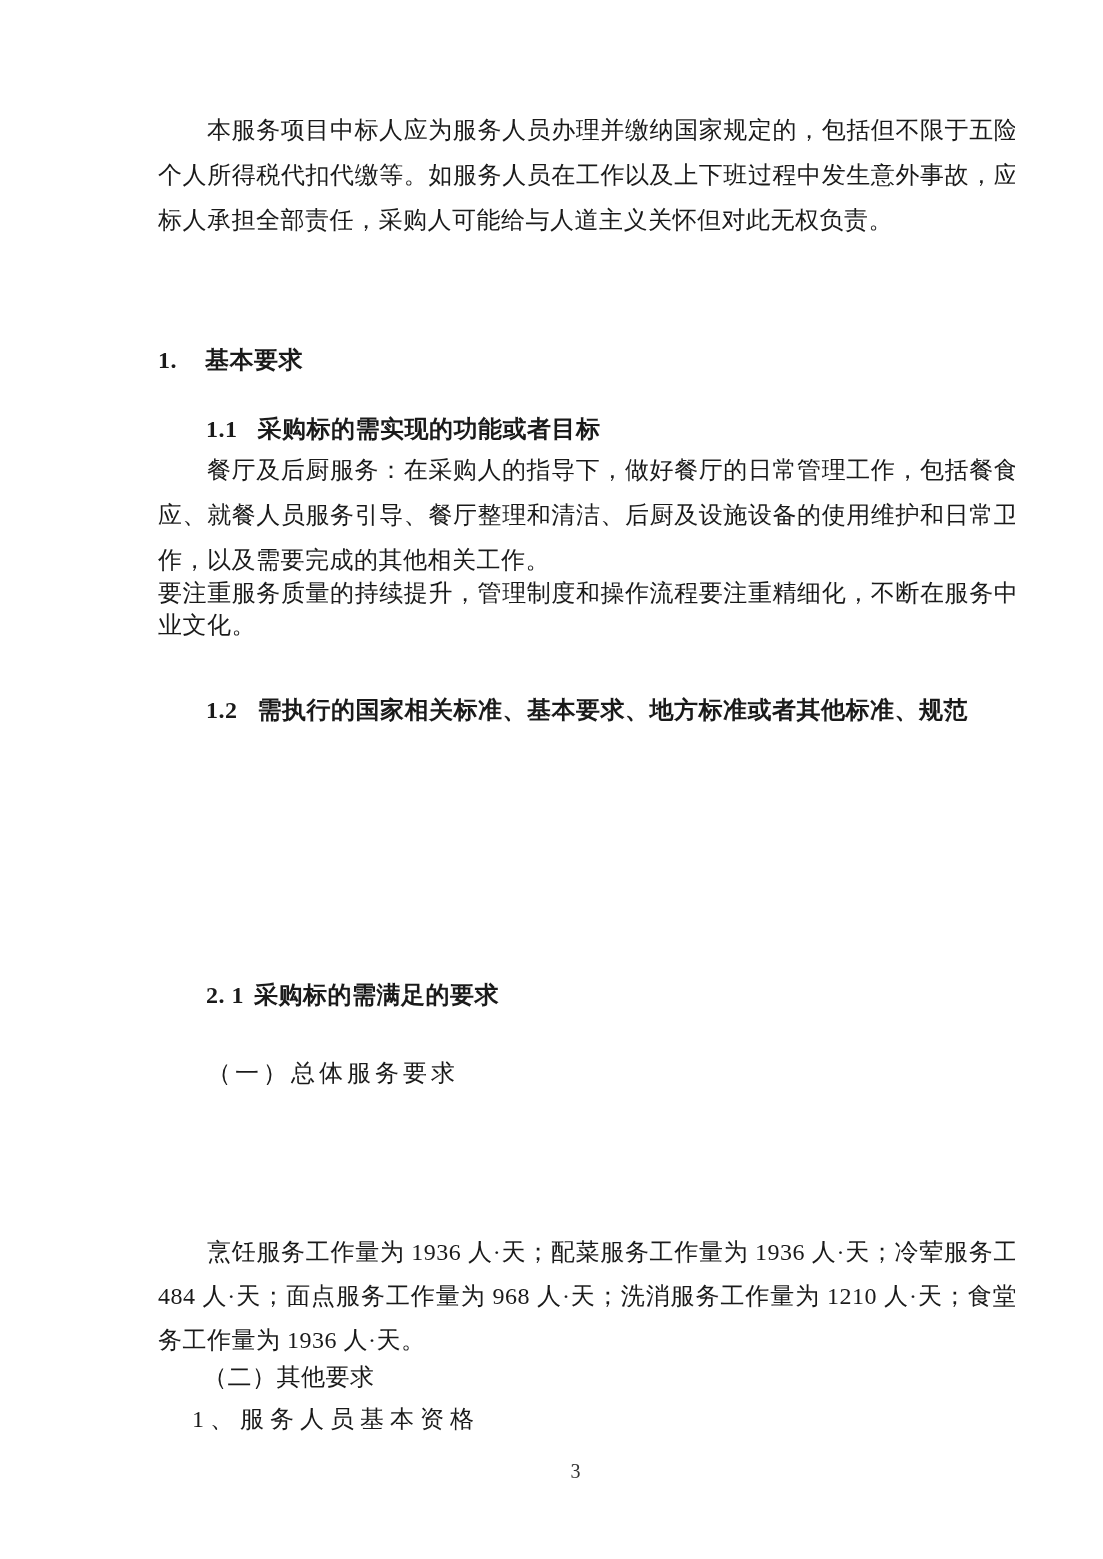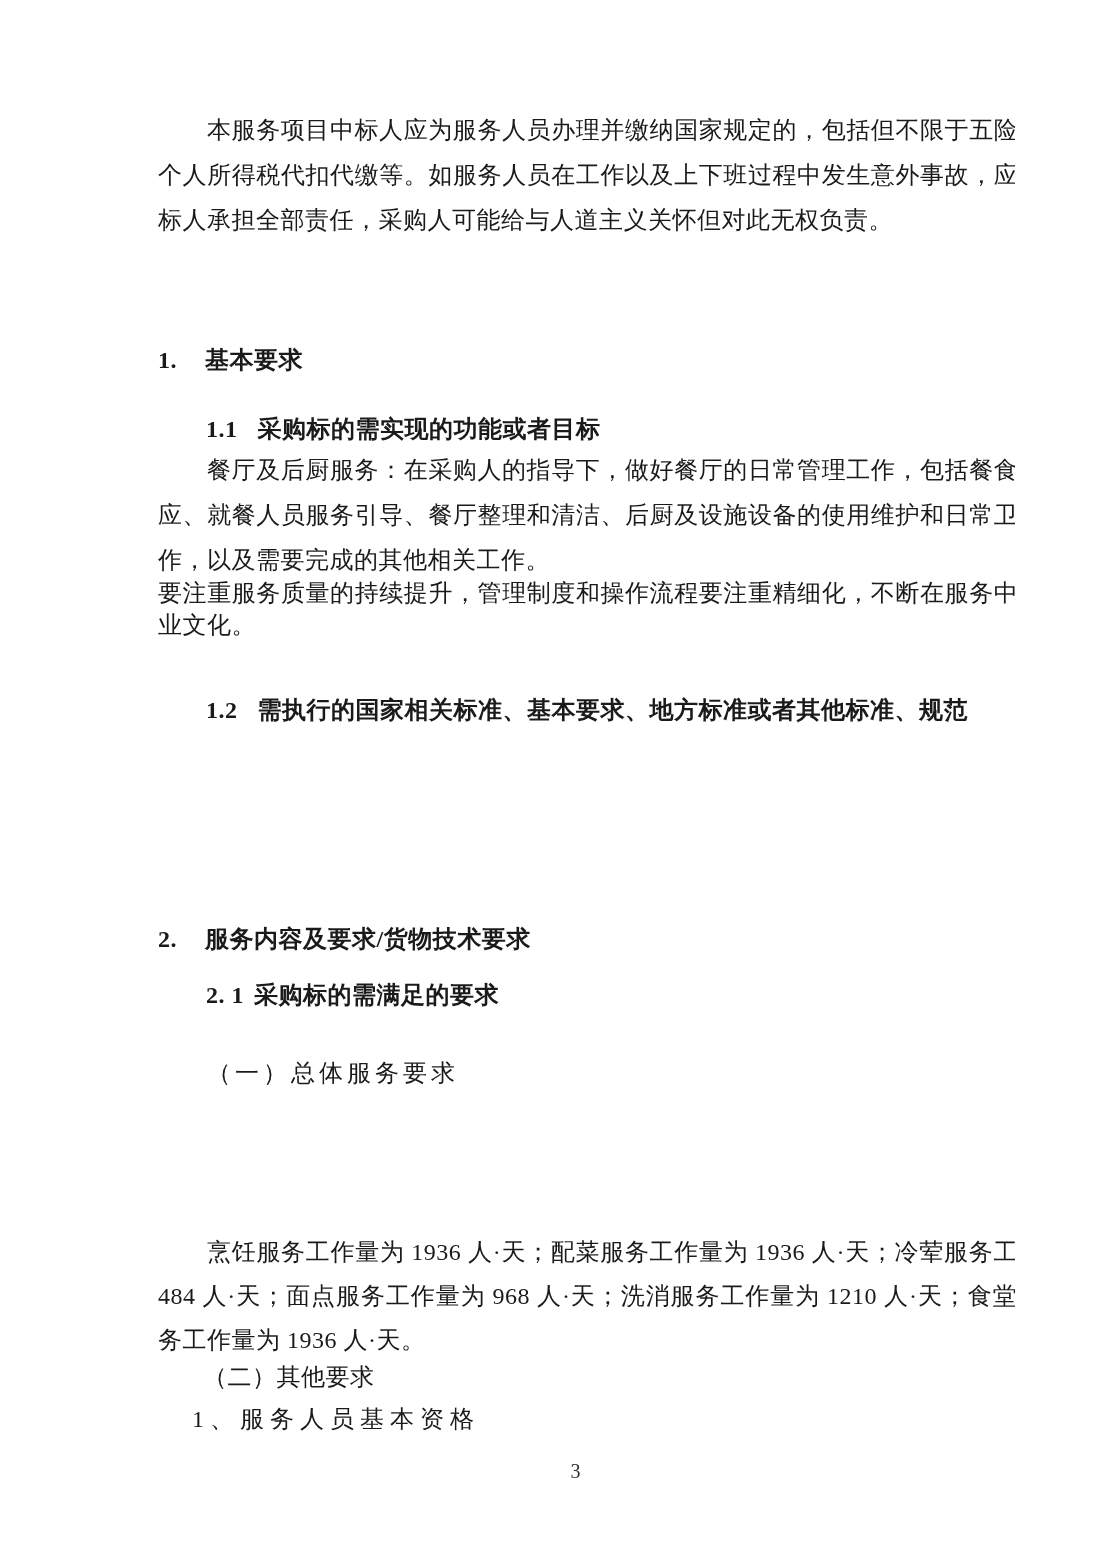--- a/index.html
+++ b/index.html
@@ -62,23 +62,20 @@
 
   <p class="blk para" style="top:577px; line-height:32px">要注重服务质量的持续提升，管理制度和操作流程要注重精细化，不断在服务中体现企业文化。</p>
 
   <p class="blk para ind" style="top:448px">餐厅及后厨服务：在采购人的指导下，做好餐厅的日常管理工作，包括餐食制作供应、就餐人员服务引导、餐厅整理和清洁、后厨及设施设备的使用维护和日常卫生等工作，以及需要完成的其他相关工作。</p>
 
   <div class="blk h" style="top:693px; left:206px">
     <span class="num-mid">1.2</span><span>需执行的国家相关标准、基本要求、地方标准或者其他标准、规范</span>
   </div>
 
 
-  <div class="blk h" style="top:922px">
-    <span class="num-wide">2.</span><span>服务内容及要求/货物技术要求</span>
-  </div>
 
   <div class="blk h" style="top:978px; left:206px">
     <span class="num-tight">2. 1</span><span>采购标的需满足的要求</span>
   </div>
 
   <div class="blk" style="top:1056px; left:207px; letter-spacing:4px; line-height:34px; white-space:nowrap">（一）总体服务要求</div>
 
 
   <p class="blk para ind" style="top:1230px; line-height:44px">烹饪服务工作量为 1936 人·天；配菜服务工作量为 1936 人·天；冷荤服务工作量为 484 人·天；面点服务工作量为 968 人·天；洗消服务工作量为 1210 人·天；食堂前厅服务工作量为 1936 人·天。</p>
 

